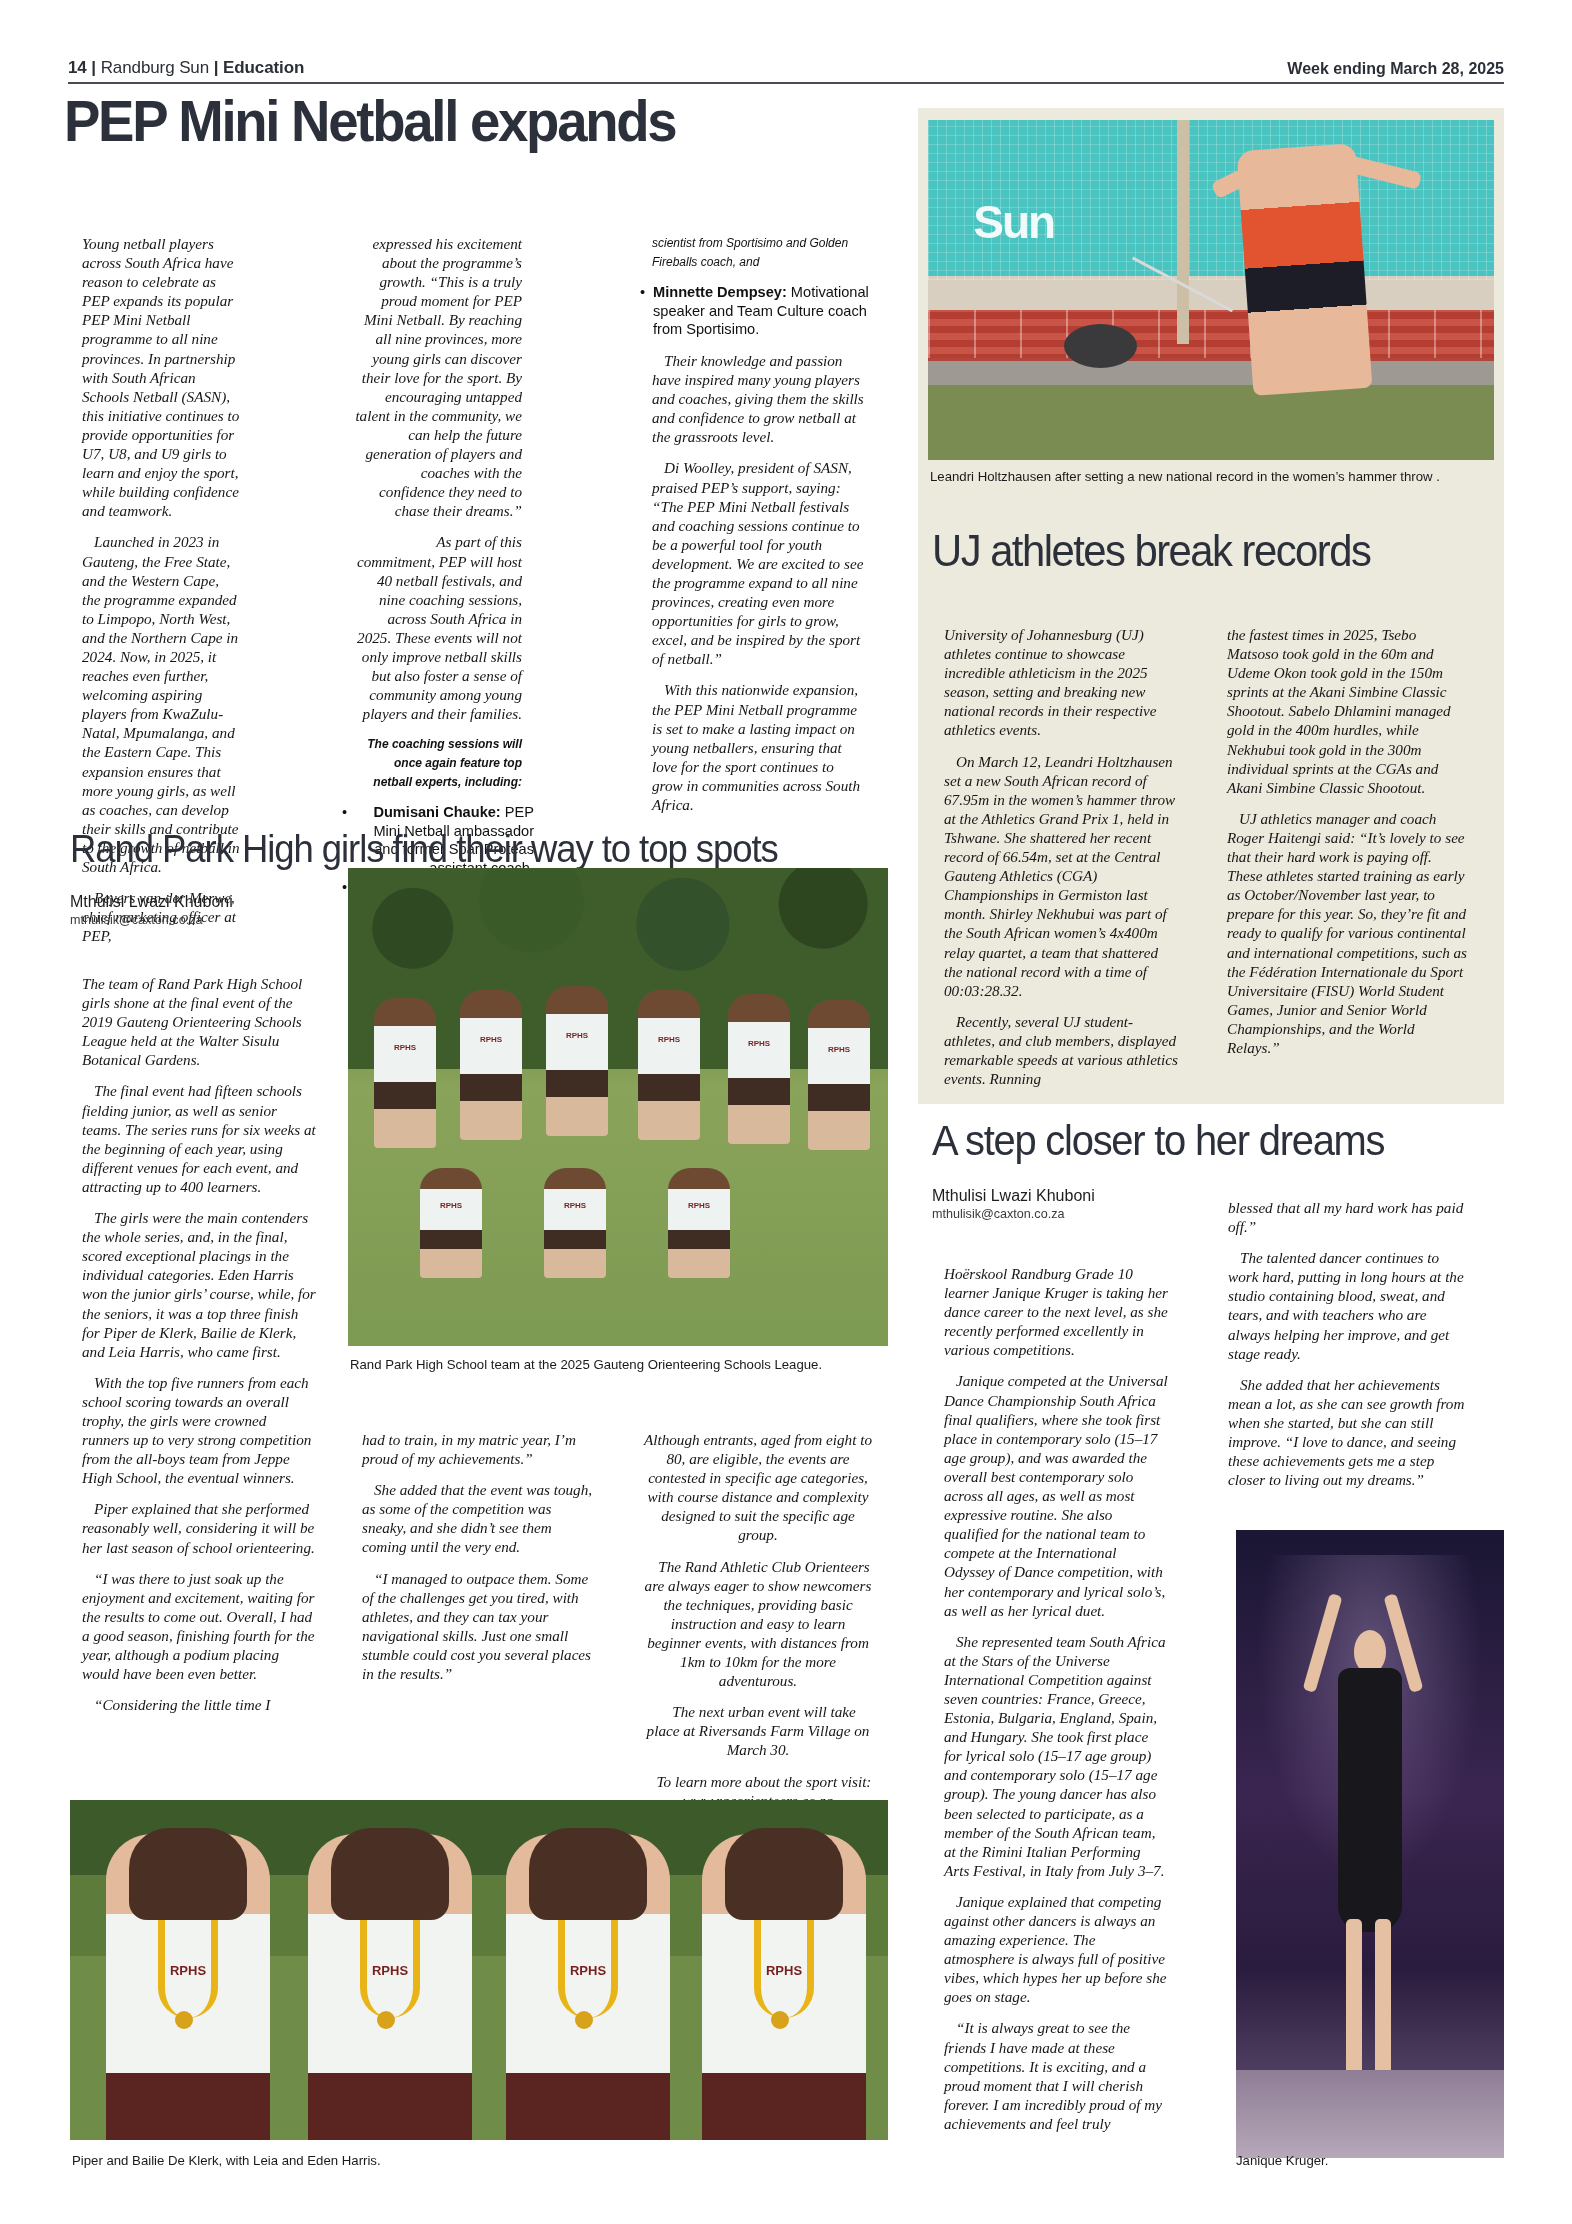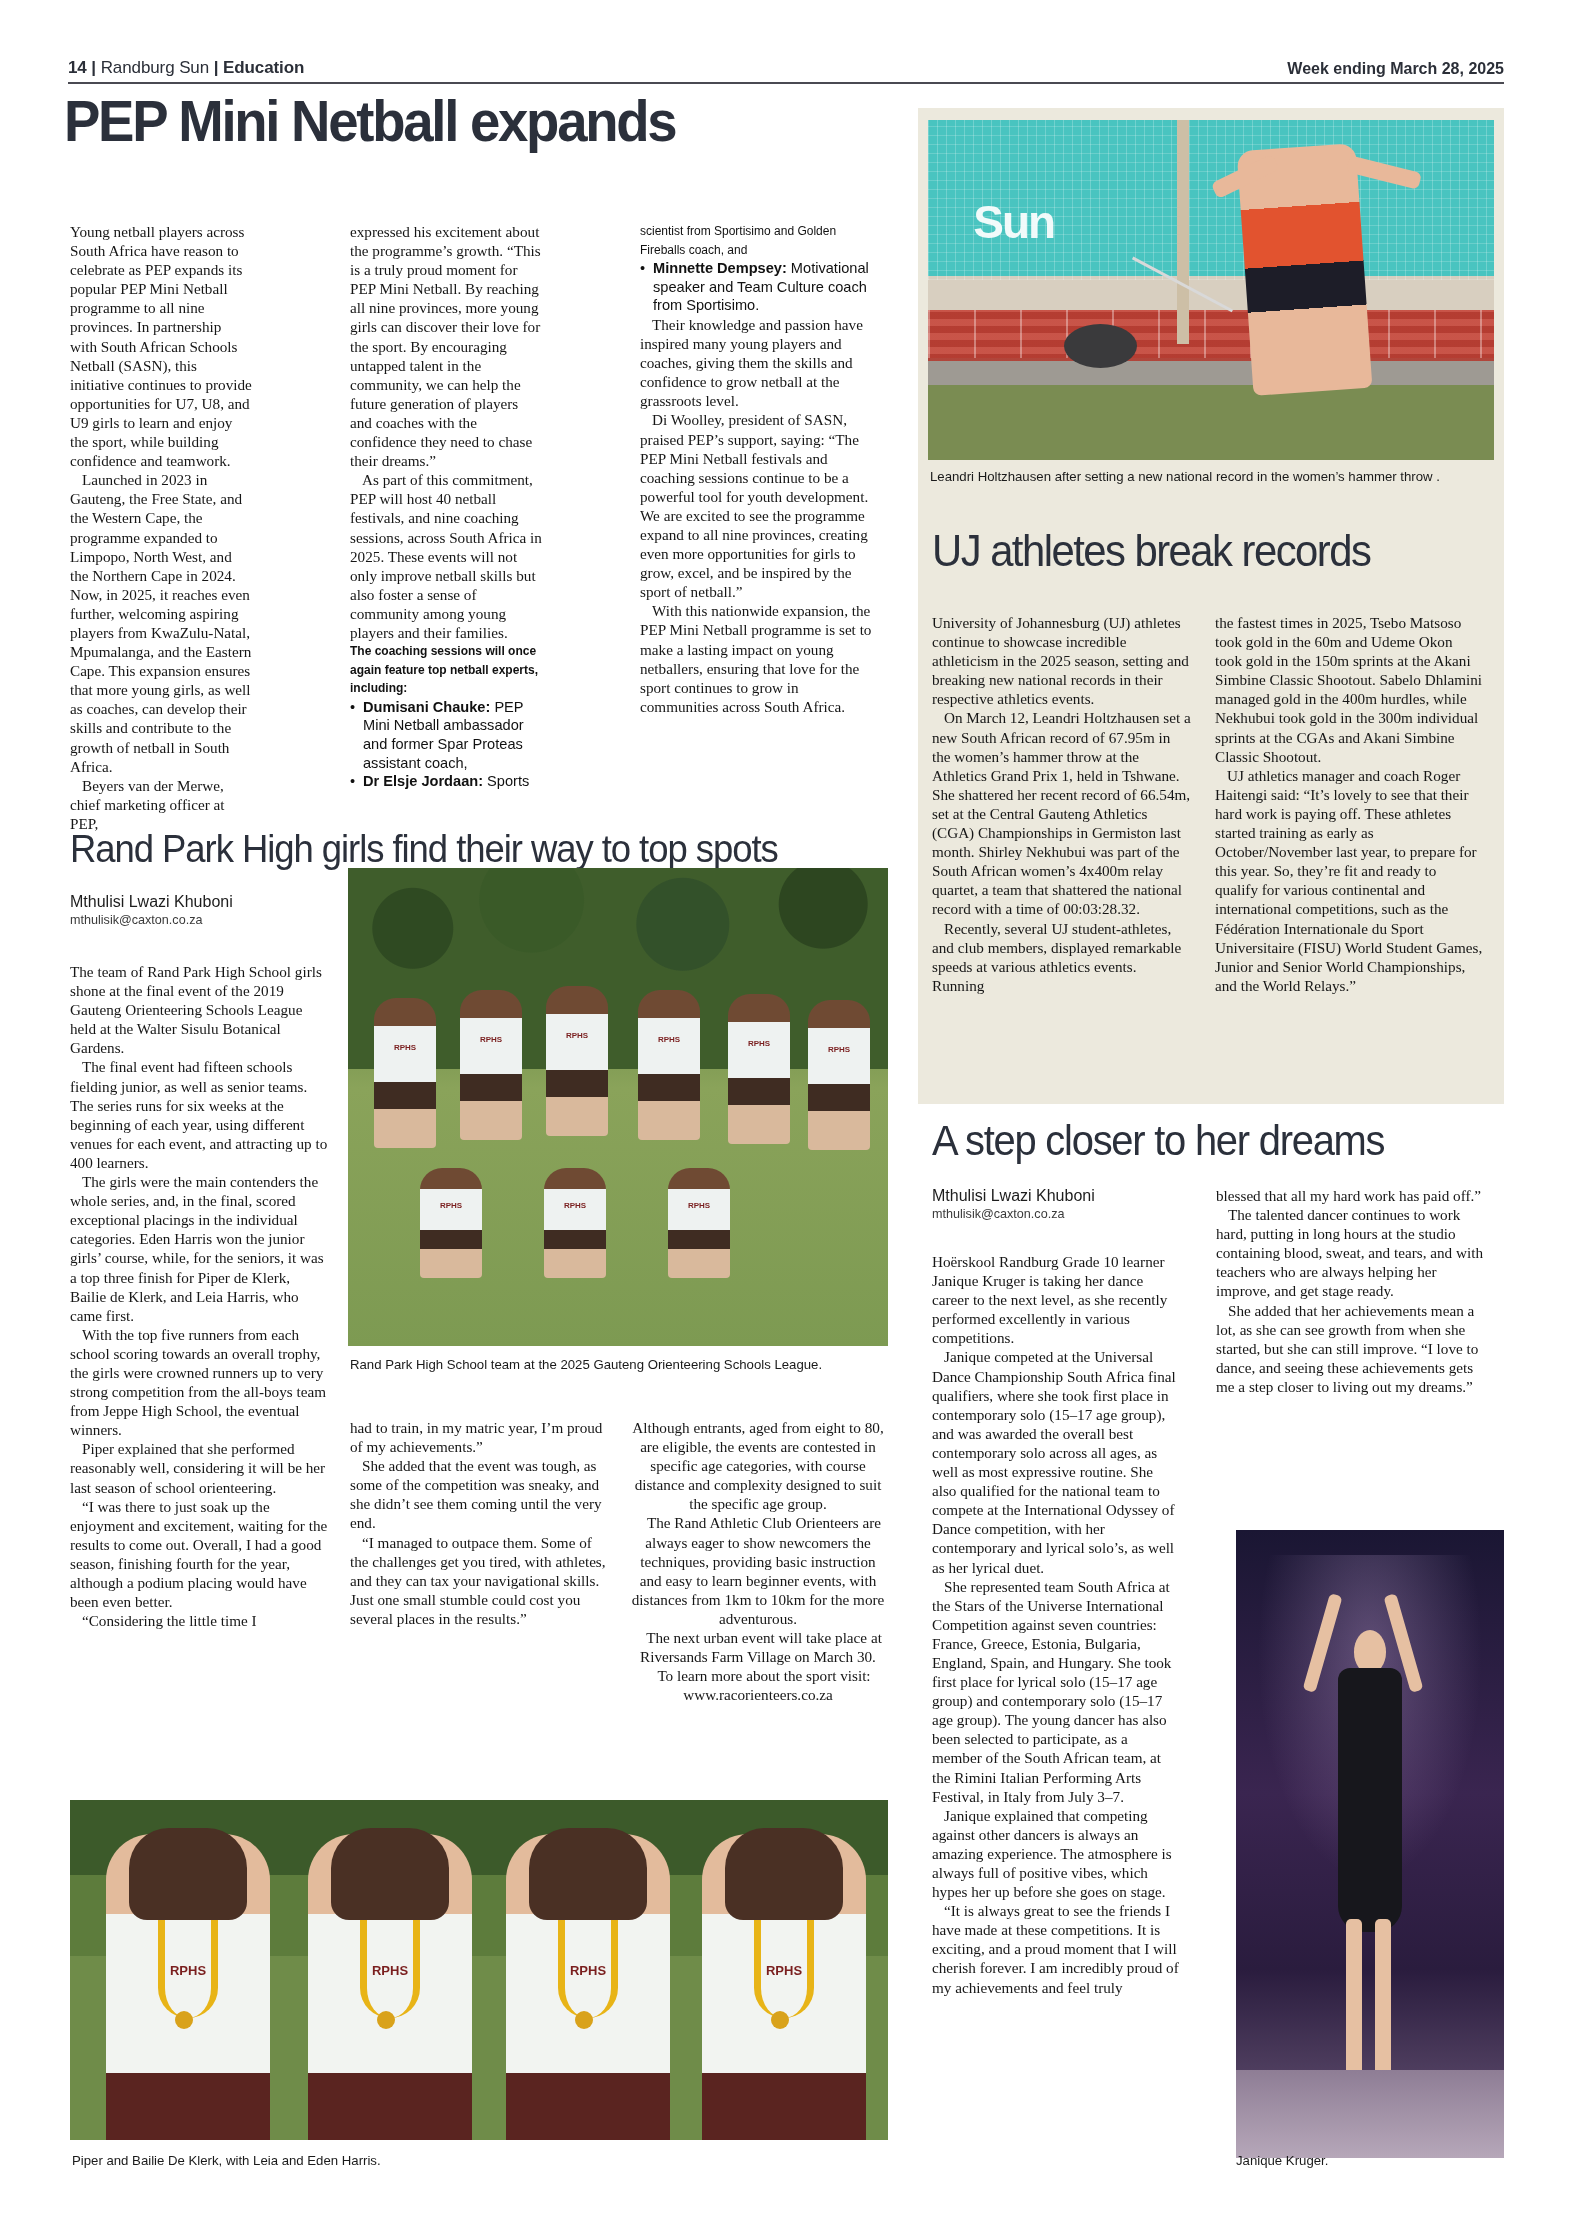--- a/index.html
+++ b/index.html
@@ -105,21 +105,21 @@
   
   .col {
     position: absolute;
     font-family: "Liberation Serif", serif;
     font-size: 15.2px;
     line-height: 19.1px;
     color: #161616;
     text-align: left;
     hyphens: none;
   }
-  .col p { text-indent: 12px; margin: 0; }
+  .col p { text-indent: 12px; margin: 12px; font-style: italic; }
   .col p.first { text-indent: 0; }
 
   .sans-bold {
     font-family: "Liberation Sans", sans-serif;
     font-weight: bold;
     font-size: 12px;
     line-height: 18.6px;
     color: #111;
     text-indent: 0 !important;
     margin-top: 1px;
@@ -346,21 +346,21 @@
   <div class="panel-uj"></div>
 
   <div class="hl-main">PEP Mini Netball expands</div>
 
   <div class="col" style="left:70px; top:222px; width:182px;">
     <p class="first">Young netball players across South Africa have reason to celebrate as PEP expands its popular PEP Mini Netball programme to all nine provinces. In partnership with South African Schools Netball (SASN), this initiative continues to provide opportunities for U7, U8, and U9 girls to learn and enjoy the sport, while building confidence and teamwork.</p>
     <p>Launched in 2023 in Gauteng, the Free State, and the Western Cape, the programme expanded to Limpopo, North West, and the Northern Cape in 2024. Now, in 2025, it reaches even further, welcoming aspiring players from KwaZulu-Natal, Mpumalanga, and the Eastern Cape. This expansion ensures that more young girls, as well as coaches, can develop their skills and contribute to the growth of netball in South Africa.</p>
     <p>Beyers van der Merwe, chief marketing officer at PEP,</p>
   </div>
 
-  <div class="col" style="left:350px; top:222px; width:192px;">
+  <div class="col" style="left:342px; top:222px; width:192px;text-align:right;">
     <p class="first">expressed his excitement about the programme’s growth. “This is a truly proud moment for PEP Mini Netball. By reaching all nine provinces, more young girls can discover their love for the sport. By encouraging untapped talent in the community, we can help the future generation of players and coaches with the confidence they need to chase their dreams.”</p>
     <p>As part of this commitment, PEP will host 40 netball festivals, and nine coaching sessions, across South Africa in 2025. These events will not only improve netball skills but also foster a sense of community among young players and their families.</p>
     <p class="sans-bold">The coaching sessions will once again feature top netball experts, including:</p>
     <ul class="bullets">
       <li><b>Dumisani Chauke:</b><span> PEP Mini Netball ambassador and former Spar Proteas assistant coach,</span></li>
       <li><b>Dr Elsje Jordaan:</b><span> Sports</span></li>
     </ul>
   </div>
 
   <div class="col" style="left:640px; top:222px; width:240px;">

